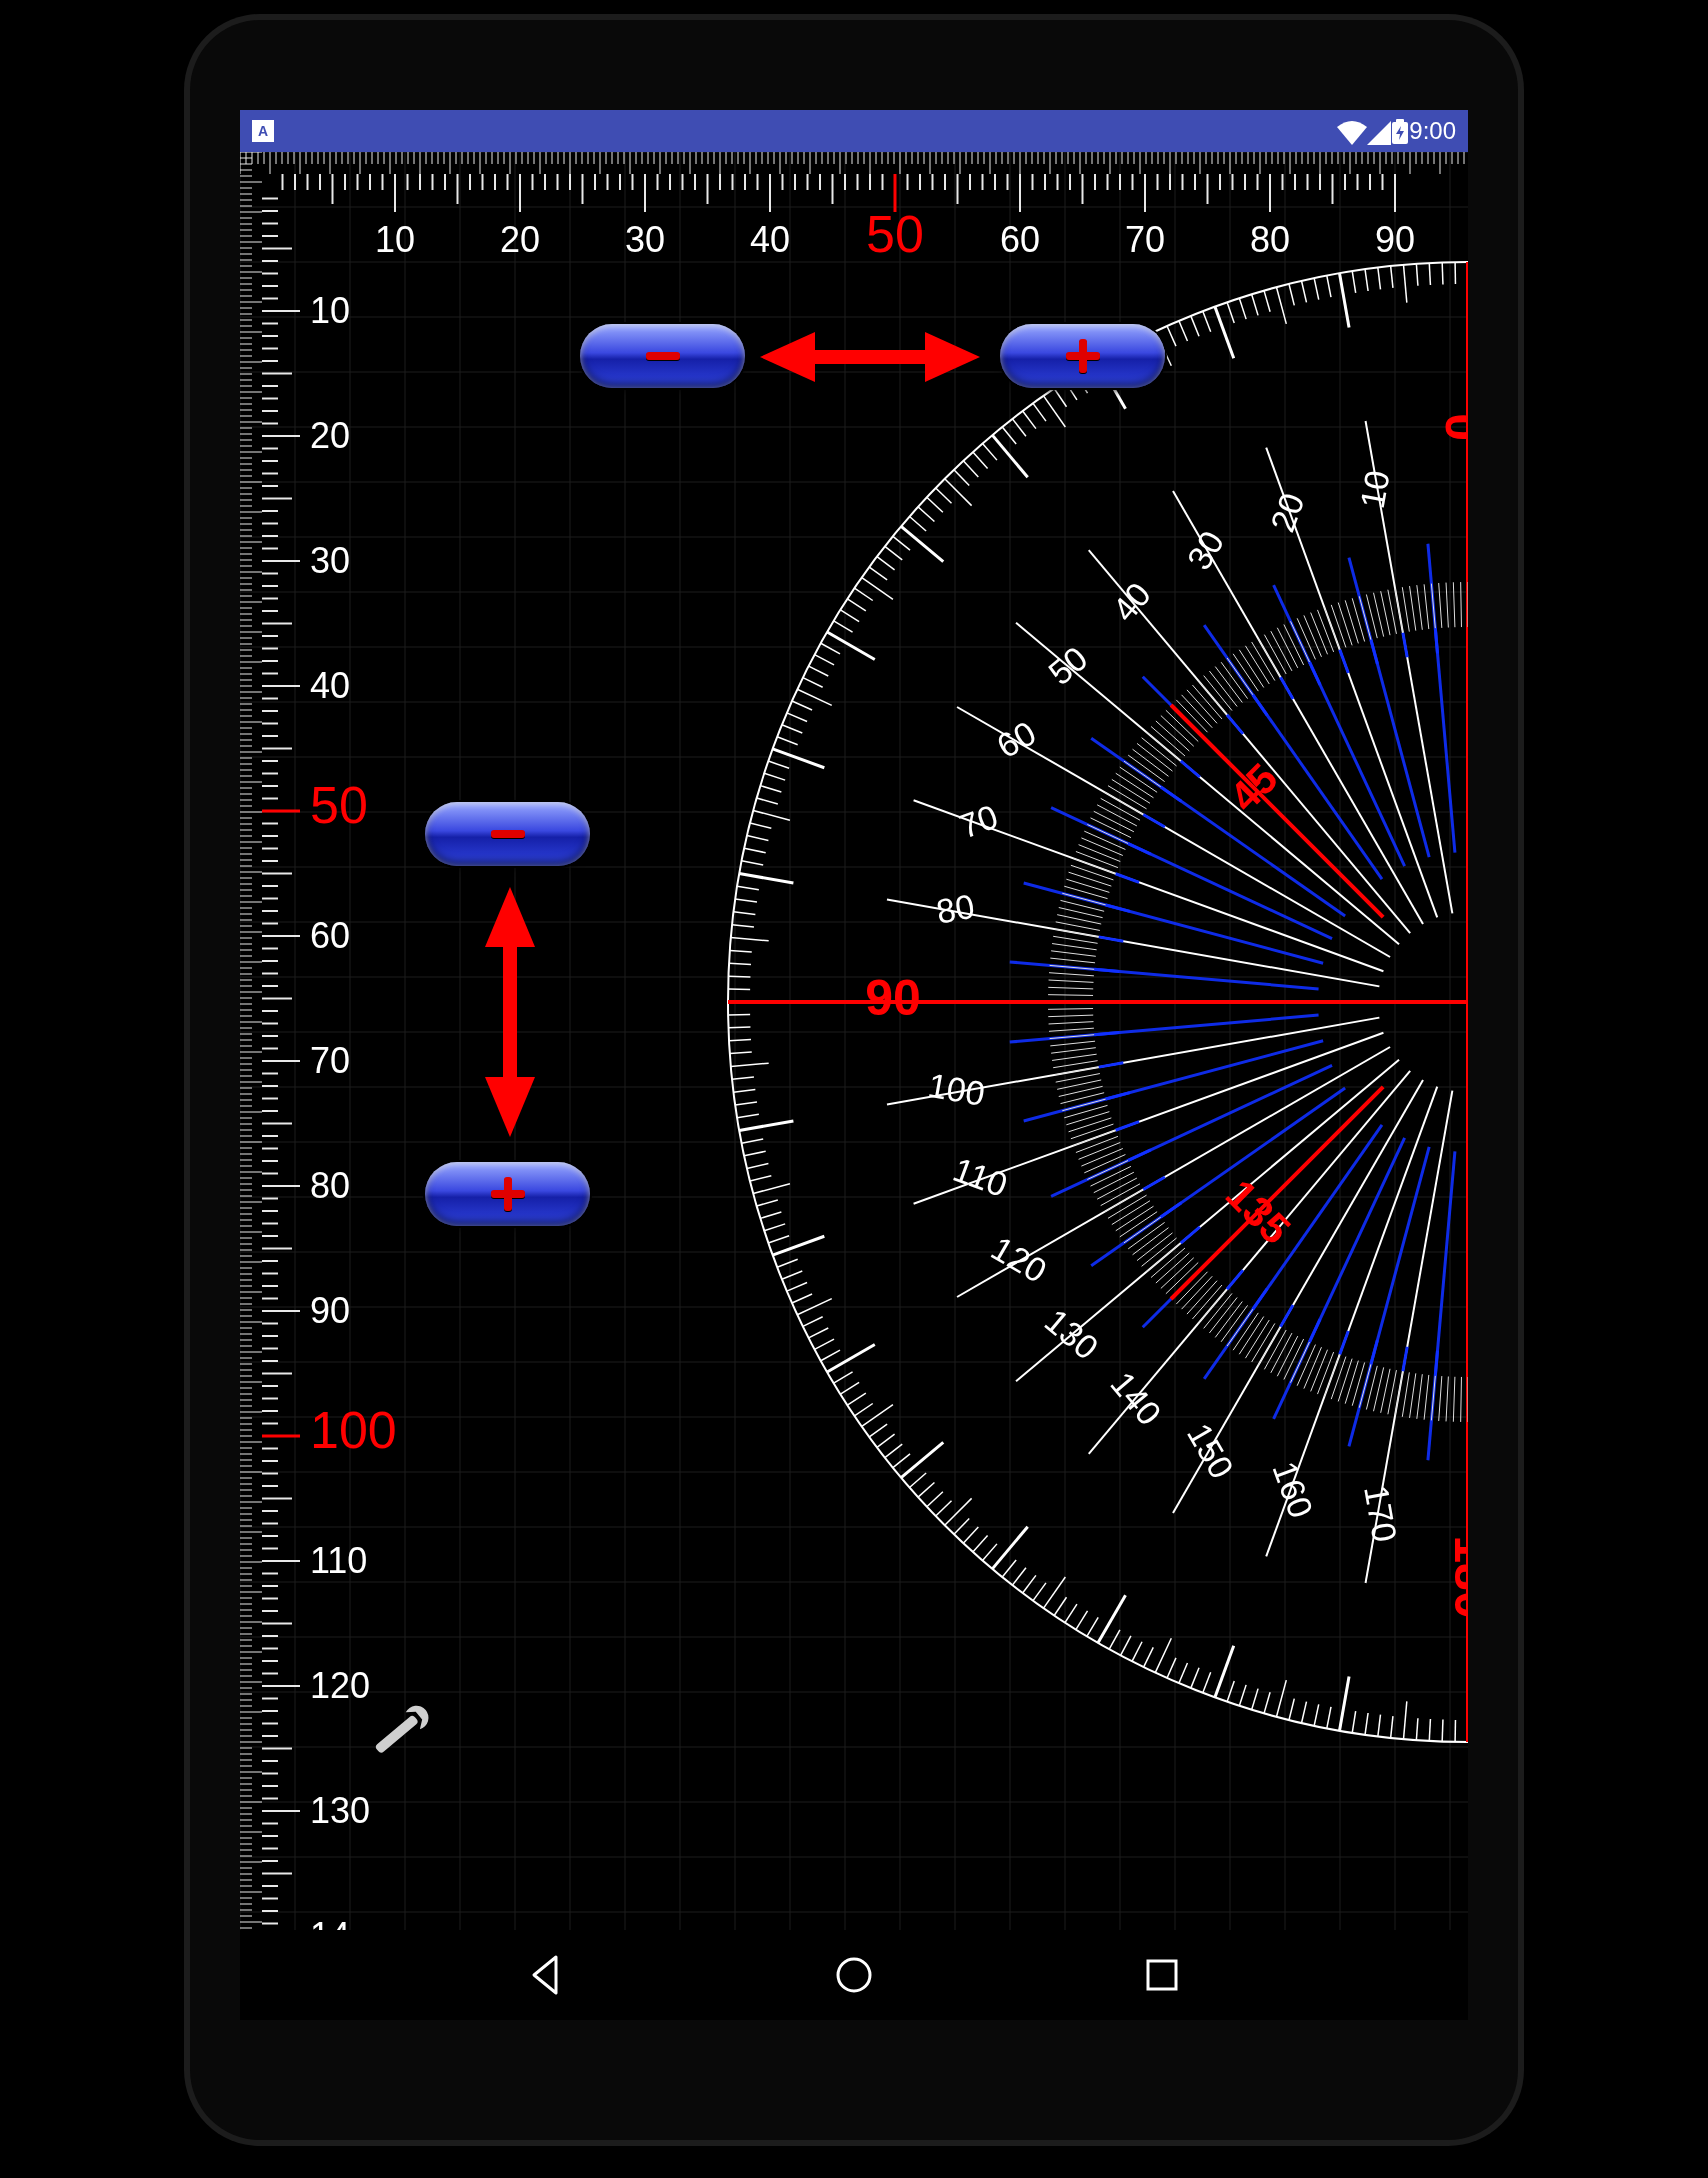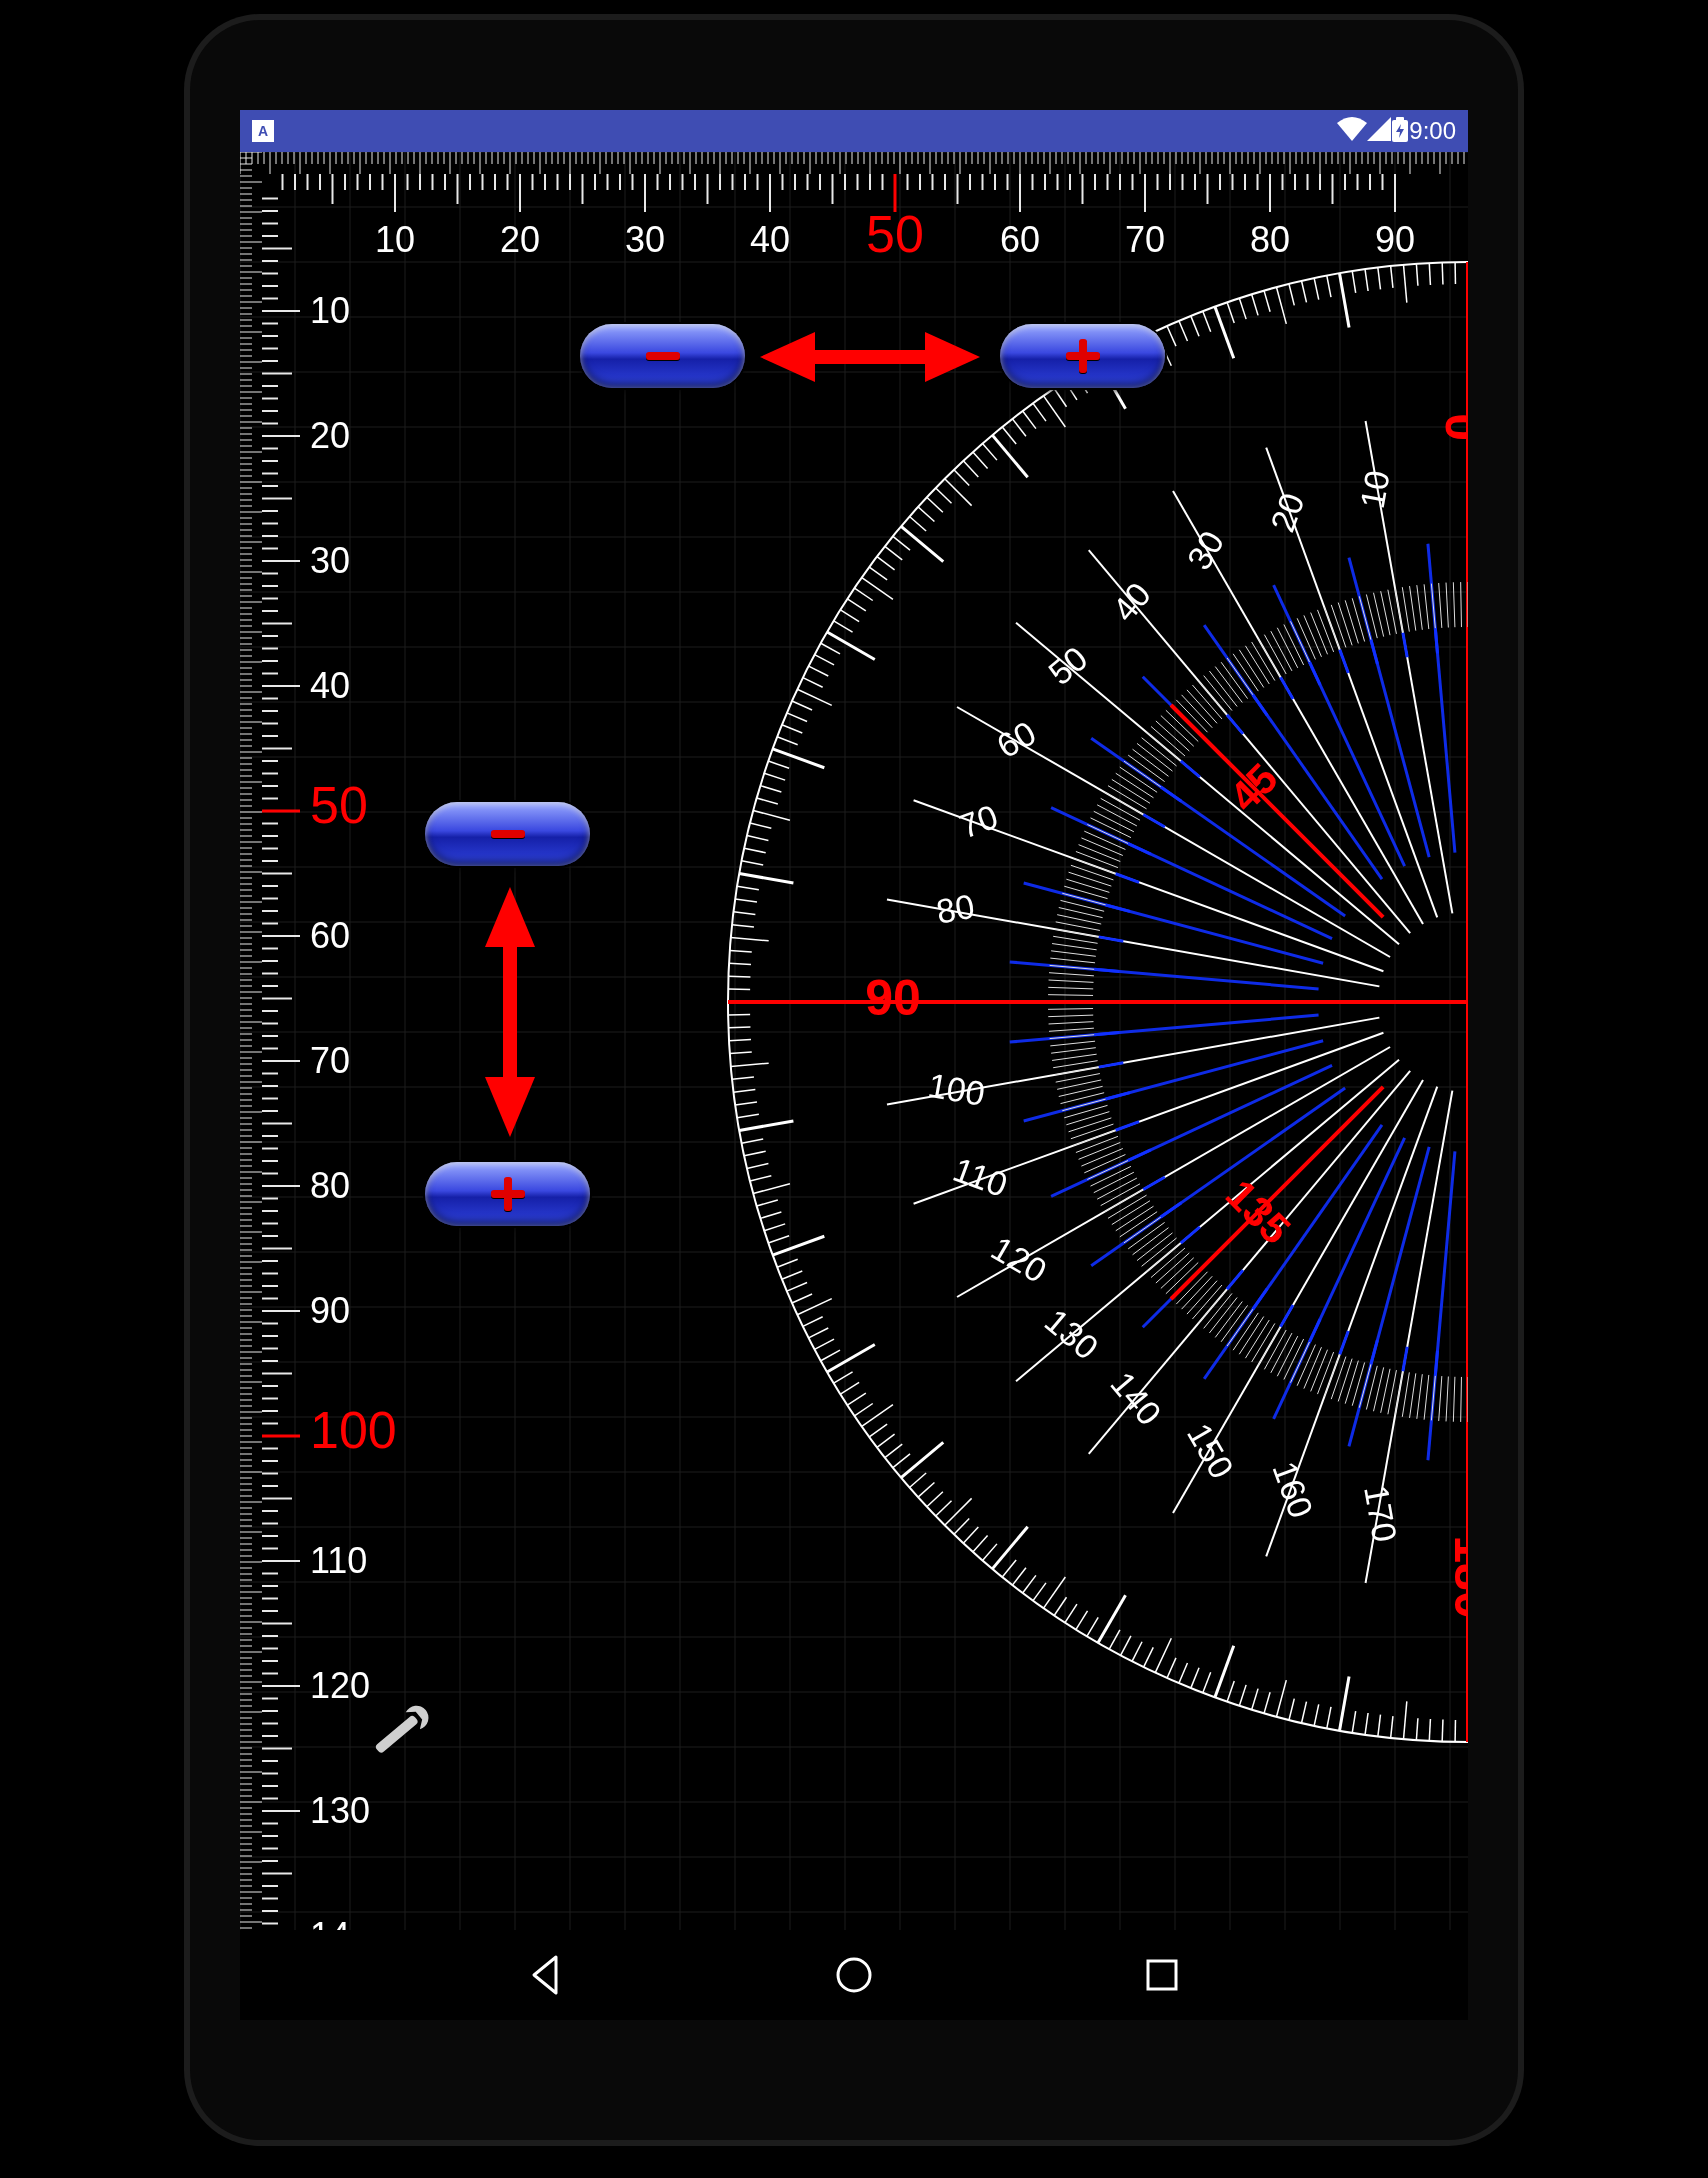--- a/index.html
+++ b/index.html
@@ -17,21 +17,21 @@
   .statusbar{
     position:absolute;left:0;top:0;right:0;height:42px;
     background:#3f4db3;color:#fff;font-size:26px;
     display:flex;align-items:center;justify-content:space-between;
     padding:0 12px;box-sizing:border-box;
   }
   .statusbar .left-badge{
     width:22px;height:22px;background:#fff;display:flex;align-items:center;
     justify-content:center;font-size:14px;color:#3f4db3;font-weight:700;
   }
-  .statusbar .right{display:flex;align-items:flex-start;}
+  .statusbar .right{display:flex;align-items:flex-end;}
   
   .navbar{
     position:absolute;left:0;right:0;bottom:0;height:90px;background:#000;
     display:flex;align-items:center;justify-content:center;gap:260px;
   }
   .navbtn{width:48px;height:48px;}
   
   .canvas{
     position:absolute;left:0;right:0;top:42px;bottom:90px;background:#000;
   }

